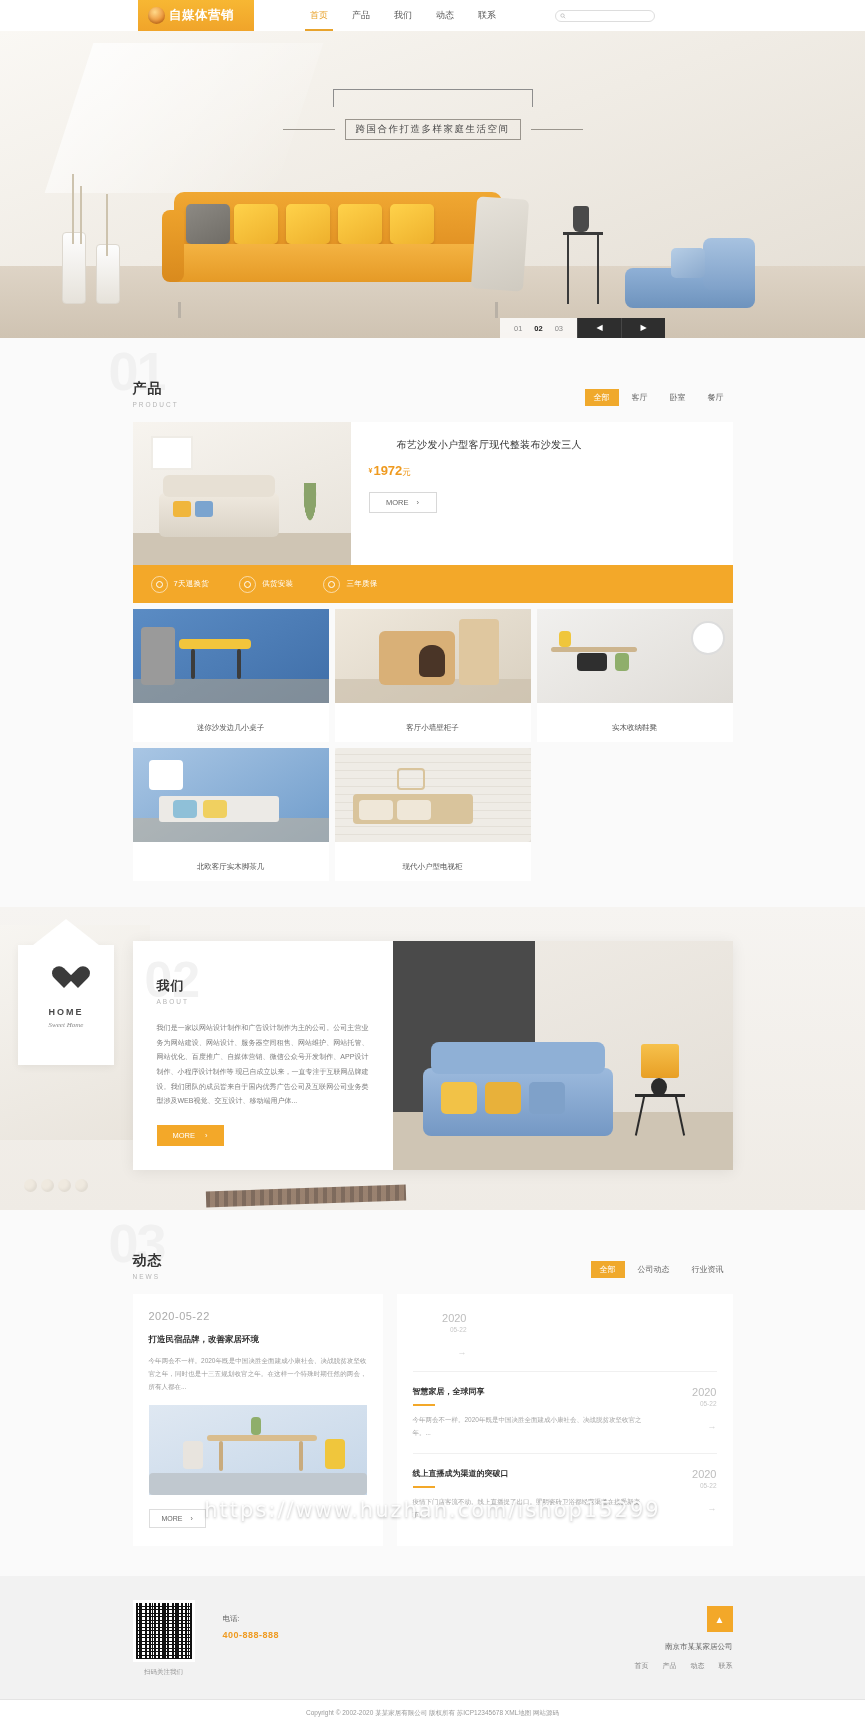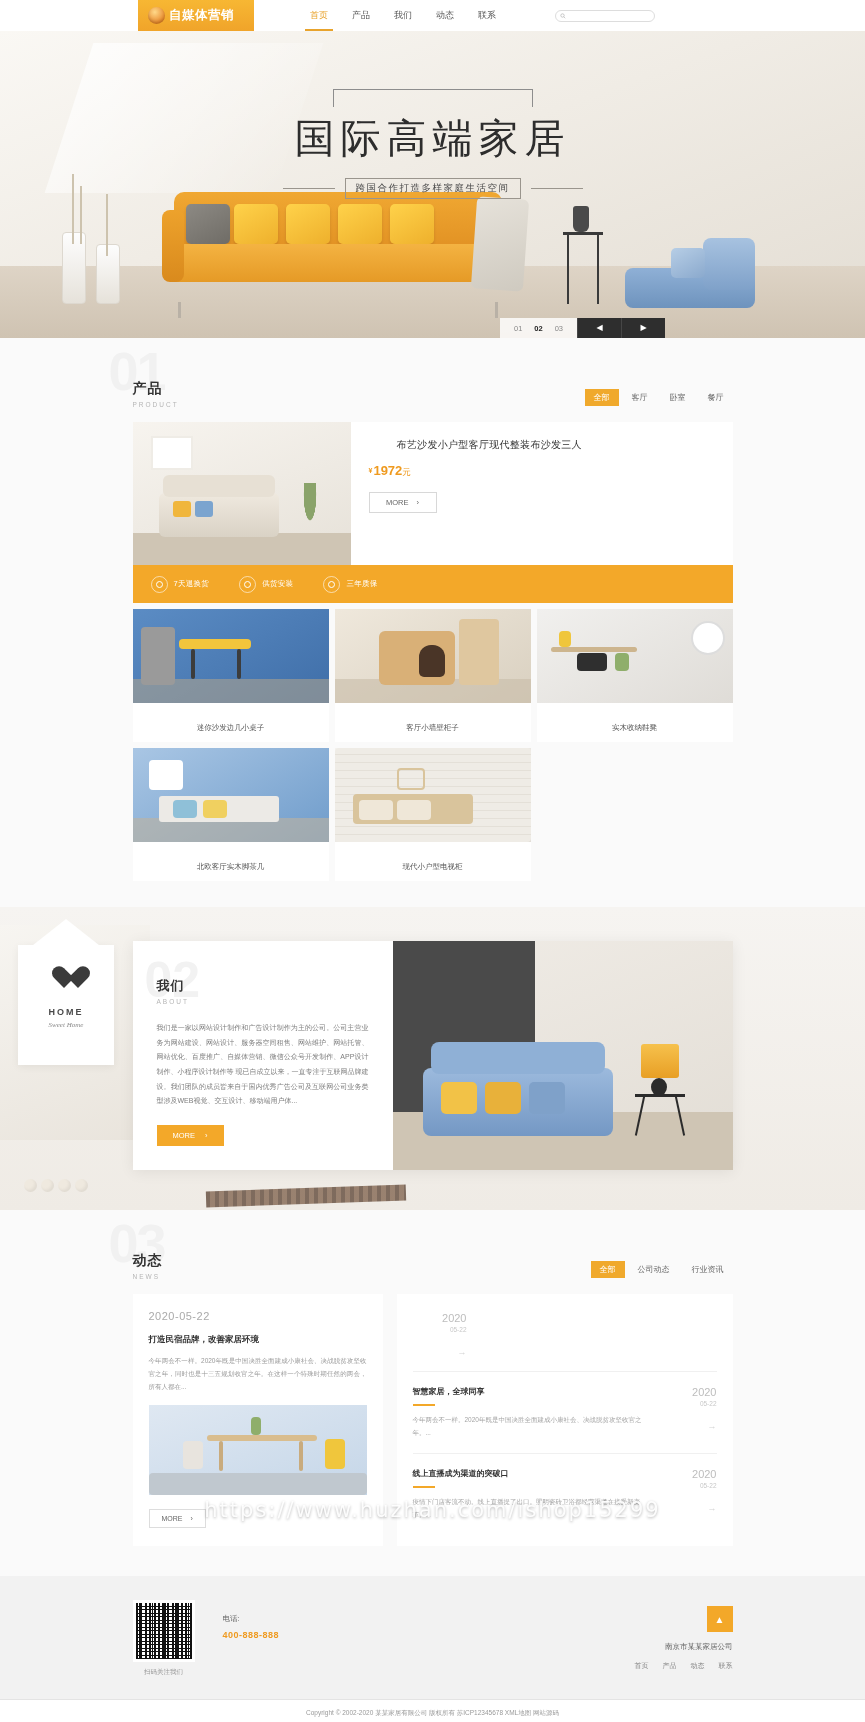--- a/index.html
+++ b/index.html
@@ -314,21 +314,20 @@
     <div class="vase"></div>
 
     <div class="chaise">
       <div class="chaise-base"></div>
       <div class="chaise-back"></div>
       <div class="chaise-pillow"></div>
     </div>
 
     <div class="hero-title-wrap">
       <div class="hero-bracket"></div>
-      <div class="hero-title">国际高端家居</div>
       <div class="hero-sub-row">
         <span class="hero-sub-line"></span>
         <span class="hero-sub">跨国合作打造多样家庭生活空间</span>
         <span class="hero-sub-line"></span>
       </div>
     </div>
 
     <div class="carousel-ctl">
       <div class="car-dots">
         <span class="car-dot">01</span>

